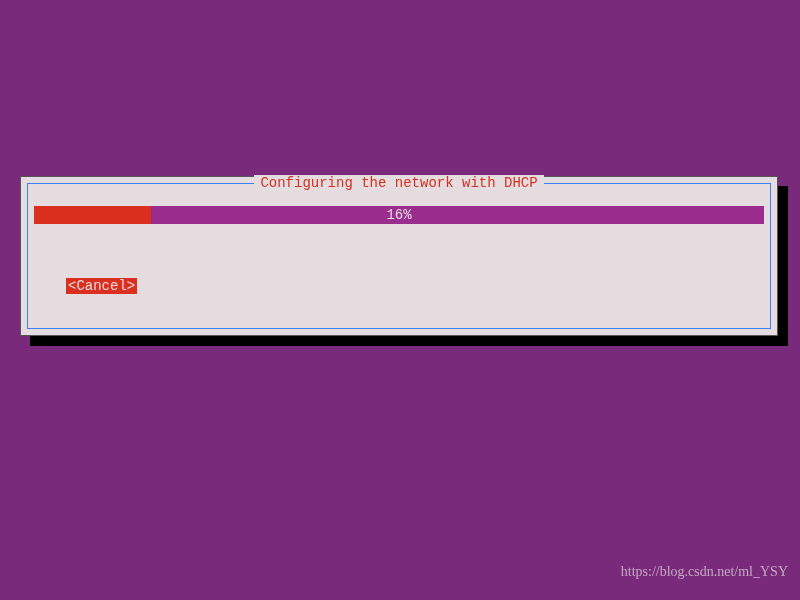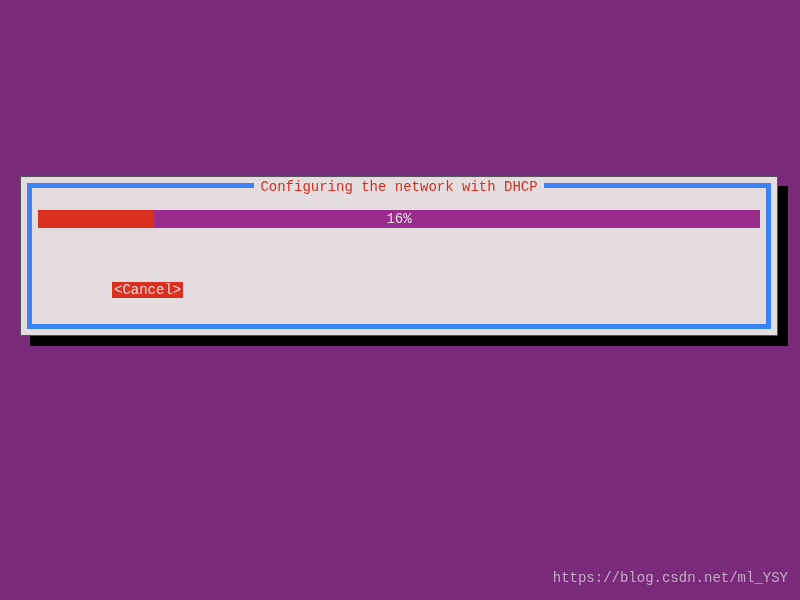--- a/index.html
+++ b/index.html
@@ -32,21 +32,21 @@
       height: 160px;
       background: #e4dcde;
       border: 1px solid #555;
     }
     .dialog-inner {
       position: absolute;
       left: 6px;
       top: 6px;
       right: 6px;
       bottom: 6px;
-      border: 5px solid #3b82f6;
+      border: 1px solid #3b82f6;
     }
     .dialog-title-wrap {
       position: absolute;
       top: -9px;
       left: 0;
       right: 0;
       text-align: center;
     }
     .dialog-title {
       display: inline-block;
@@ -95,28 +95,27 @@
       position: absolute;
       left: 38px;
       top: 94px;
       background: #db3020;
       color: #e4dcde;
       font-family: "Courier New", monospace;
       font-size: 14px;
       padding: 0 2px;
       border: none;
       cursor: pointer;
-      margin-left: 42px;
     }
     .watermark {
       position: absolute;
       right: 12px;
-      bottom: 14px;
+      bottom: 20px;
       color: #d0c0d0;
-      font-family: Liberation Mono, monospace;
+      font-family: Liberation Serif, serif;
       font-size: 14px;
       opacity: 0.85;
     }
   </style>
 </head>
 <body>
 
 <div class="dialog-shadow"></div>
 
 <div class="dialog">

